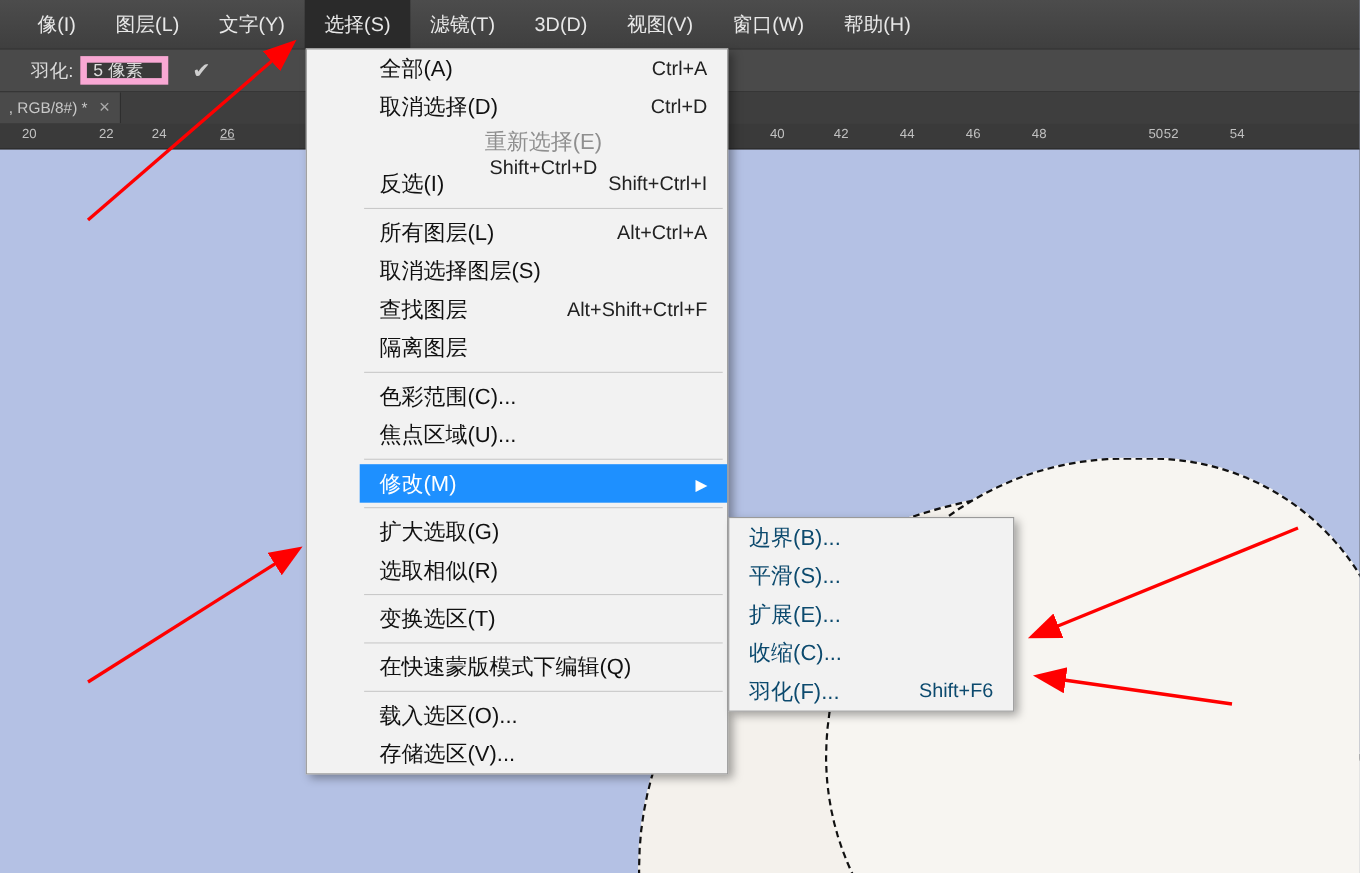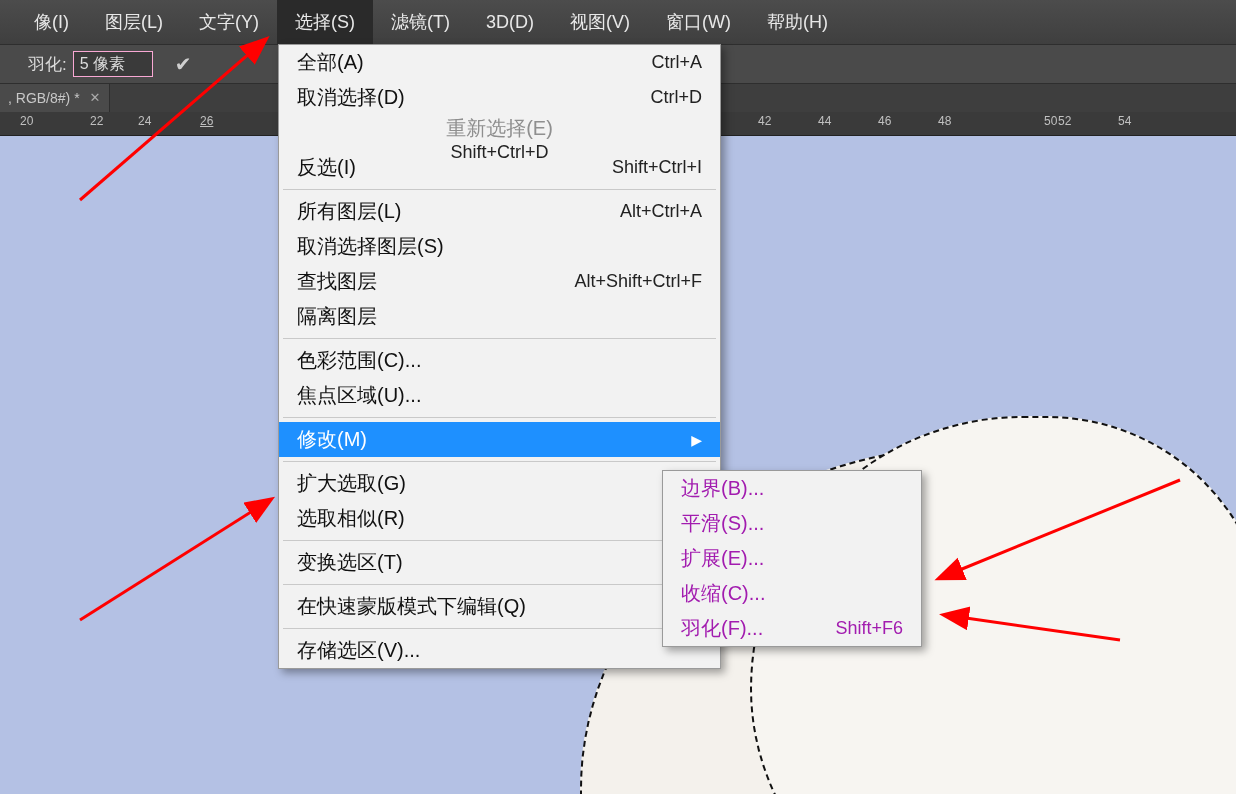--- a/index.html
+++ b/index.html
@@ -39,21 +39,21 @@
     display: flex;
     align-items: center;
     color: #dcdcdc;
     font-size: 17px;
   }
   .optionsbar .label { margin-left: 28px; }
   .optionsbar .field {
     width: 80px;
     height: 26px;
     background: #3a3a3a;
-    border: 1px solid #f9a8d4;
+    border: 6px solid #f9a8d4;
     color: #dcdcdc;
     font-size: 16px;
     padding: 2px 6px;
     margin-left: 6px;
   }
   .optionsbar .check-icon {
     color: #cfcfcf;
     margin-left: 22px;
     font-size: 20px;
   }
@@ -114,27 +114,28 @@
     height: 520px;
     background: #f7f5f1;
     border-radius: 55% 45% 50% 50%;
     border: 2px dashed #111;
   }
   
   .dropdown {
     position: absolute;
     left: 278px;
     top: 44px;
-    width: 443px;
+    width: 384px;
     background: #f2f2f2;
     border: 1px solid #9a9a9a;
     box-shadow: 4px 4px 8px rgba(0,0,0,0.35);
     font-size: 20px;
     color: #111;
     z-index: 100;
+    padding-left: 48px;
   }
   .dropdown .row {
     display:flex;
     justify-content: space-between;
     align-items:center;
     height: 35px;
     padding: 0 18px;
   }
   .dropdown .row .lbl { }
   .dropdown .row .sc { color:#222; font-size:18px; }
@@ -152,21 +153,21 @@
   
   .submenu {
     position:absolute;
     left: 662px;
     top: 470px;
     width: 260px;
     background: #f2f2f2;
     border: 1px solid #9a9a9a;
     box-shadow: 4px 4px 8px rgba(0,0,0,0.35);
     font-size: 20px;
-    color: #a21caf;
+    color: #0c4a6e;
     z-index: 101;
   }
   .submenu .row {
     display:flex;
     justify-content: space-between;
     align-items:center;
     height: 35px;
     padding: 0 18px;
   }
   .submenu .row .sc { font-size:18px; }
@@ -281,20 +282,23 @@
     <hr>
     <div class="row">
       <span class="lbl">变换选区(T)</span>
     </div>
     <hr>
     <div class="row">
       <span class="lbl">在快速蒙版模式下编辑(Q)</span>
     </div>
     <hr>
     <div class="row">
+      <span class="lbl">载入选区(O)...</span>
+    </div>
+    <div class="row">
       <span class="lbl">存储选区(V)...</span>
     </div>
   </div>
 
 <div class="submenu" id="submenu">
     <div class="row">
       <span>边界(B)...</span>
     </div>
     <div class="row">
       <span>平滑(S)...</span>

